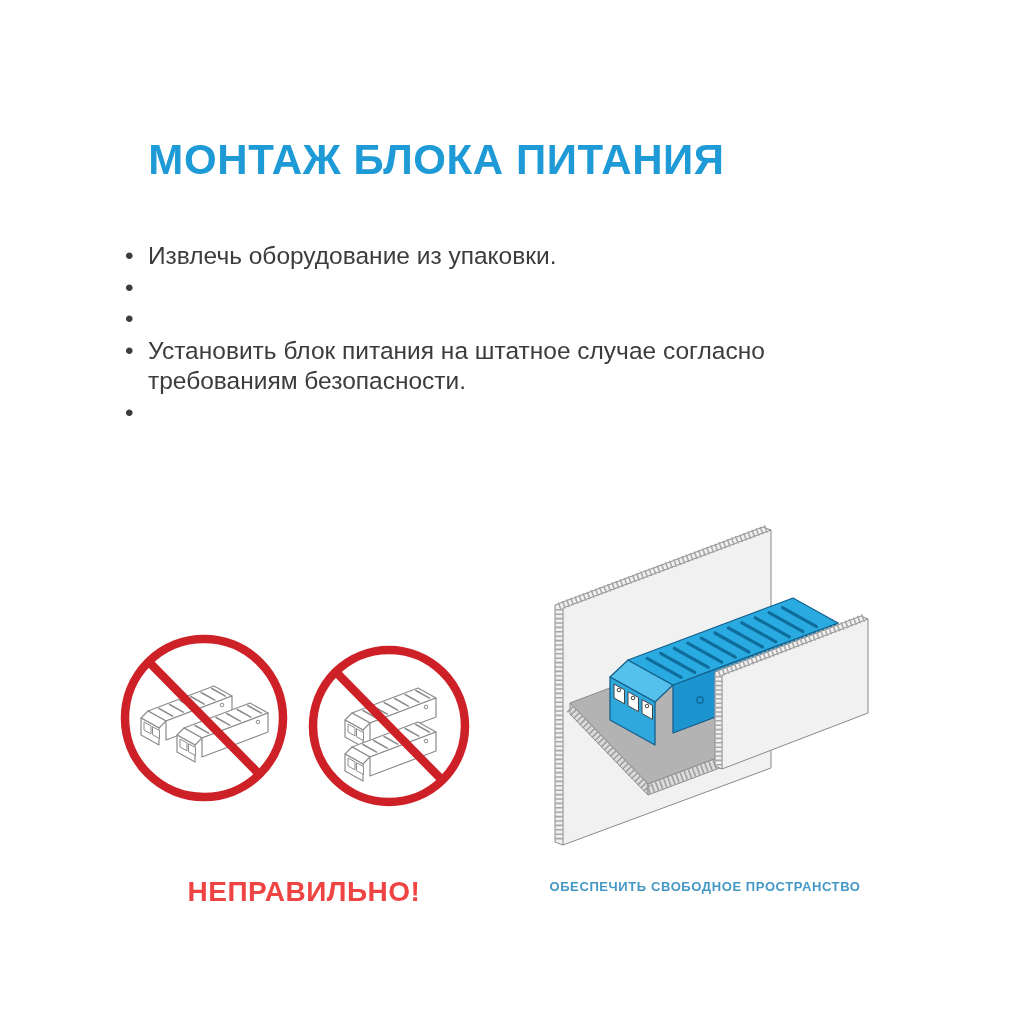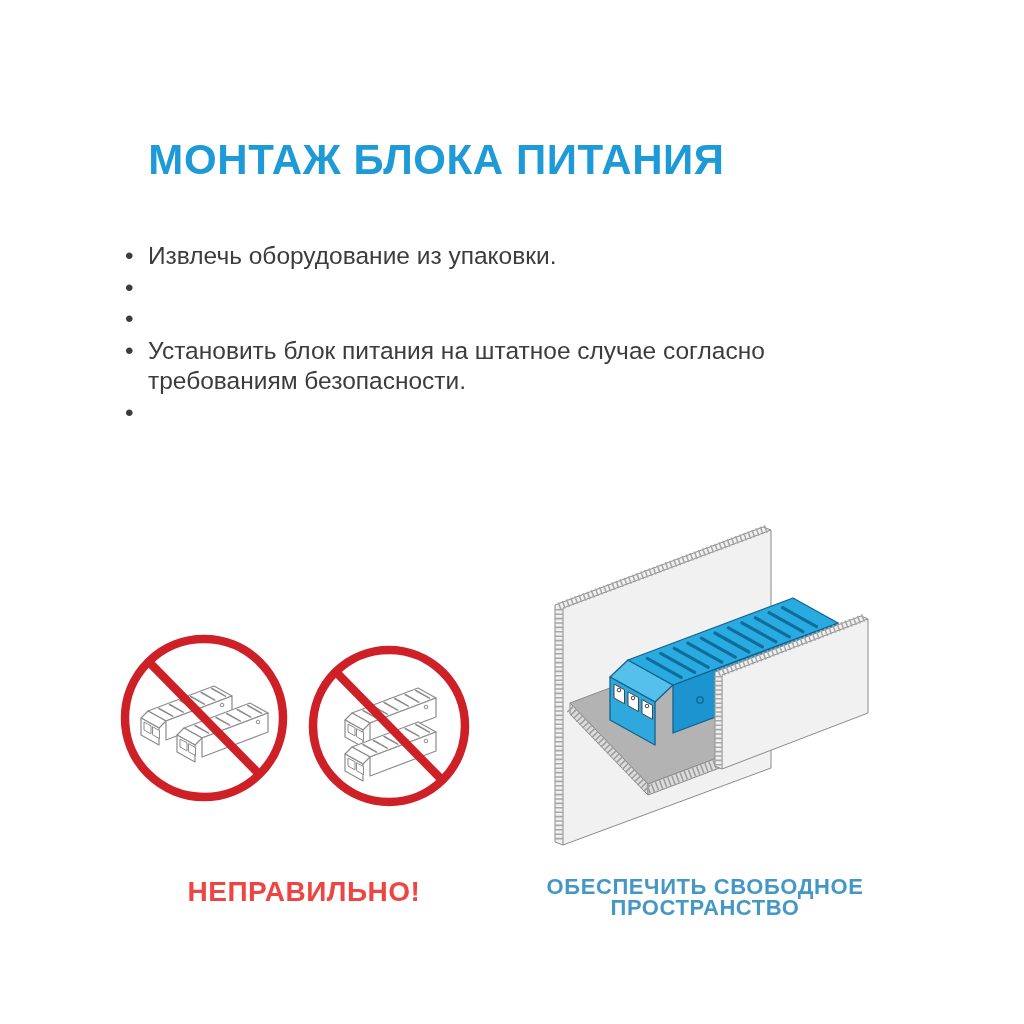--- a/index.html
+++ b/index.html
@@ -17,21 +17,21 @@
   .item .t{white-space:pre-line;}
   .icon1{position:absolute;left:118px;top:630px;}
   .icon2{position:absolute;left:306px;top:641px;}
   .wrong-label{
     position:absolute;left:146px;top:876px;width:316px;text-align:center;
     font-size:28px;font-weight:bold;letter-spacing:.5px;color:#ef4444;
   }
   .illustration{position:absolute;left:540px;top:517px;}
   .caption{
     position:absolute;left:494px;top:876px;width:422px;text-align:center;
-    font-size:22px;line-height:21px;letter-spacing:.6px;color:#4598C6;font-weight:bold;
+    font-size:13px;line-height:21px;letter-spacing:.6px;color:#4598C6;font-weight:bold;
   }
   svg{display:block;}
 </style>
 </head>
 <body>
 
 <div class="canvas">
 
   <svg width="0" height="0" style="position:absolute" aria-hidden="true">
     <defs>

